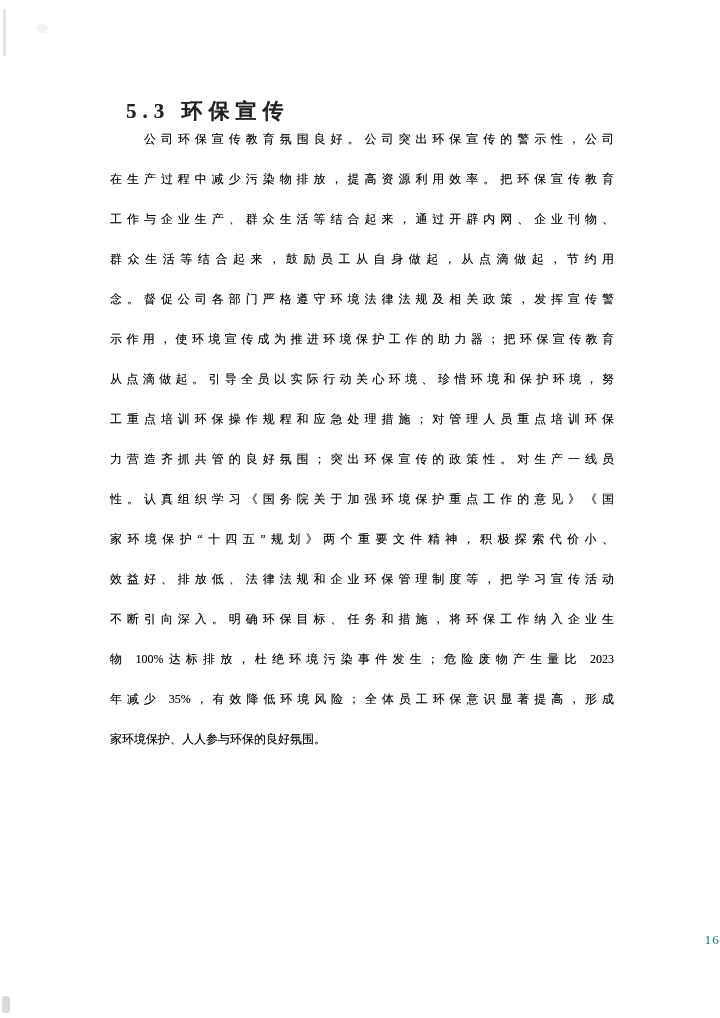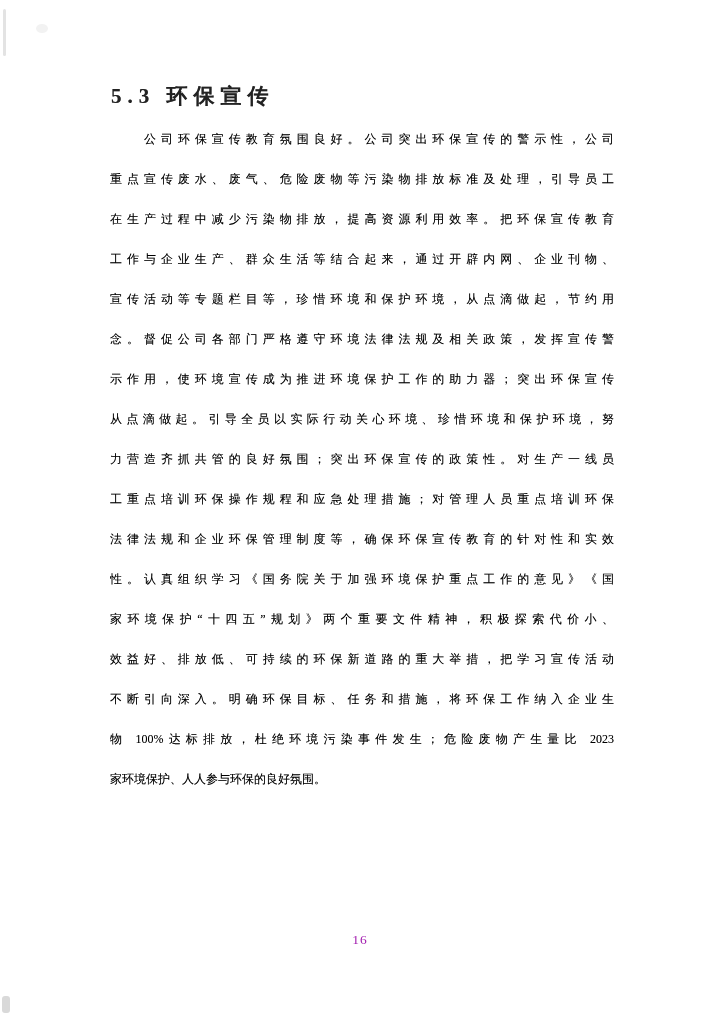--- a/index.html
+++ b/index.html
@@ -34,21 +34,21 @@
     position: absolute;
     left: 2px; top: 996px;
     width: 8px; height: 17px;
     background: #d9d9d9;
     border-radius: 3px;
   }
   .heading {
     position: absolute;
     left: 111px;
     top: 82px;
-    margin: 0;
+    margin: 15px;
     font-size: 21px;
     font-weight: bold;
     letter-spacing: 6px;
     color: #222222;
     white-space: nowrap;
     text-shadow: 0 0 0.5px rgba(40,40,40,0.55);
   }
   .body-text {
     position: absolute;
     left: 110px;
@@ -70,50 +70,49 @@
     text-indent: 34px;
   }
   .body-text .line:last-child {
     text-align-last: left;
   }
   .page-footer {
     position: absolute;
     left: 0;
     right: 0;
     top: 932px;
-    text-align: center;
+    text-align: right;
     font-size: 13.5px;
     letter-spacing: 1px;
-    color: #a21caf;
+    color: #0f766e;
   }
 </style>
 </head>
 <body>
 
 <div class="page">
   <div class="artifact-top-left"></div>
   <div class="artifact-smudge"></div>
   <div class="artifact-bottom-left"></div>
 
   <h2 class="heading">5.3 环保宣传</h2>
 
   <div class="body-text">
       <div class="line">公司环保宣传教育氛围良好。公司突出环保宣传的警示性，公司</div>
-      <div class="line">重点宣传废水、废气、危险废物等污染物排放标准及处理，引导员工</div>
       <div class="line">在生产过程中减少污染物排放，提高资源利用效率。把环保宣传教育</div>
       <div class="line">工作与企业生产、群众生活等结合起来，通过开辟内网、企业刊物、</div>
-      <div class="line">宣传活动等专题栏目等，珍惜环境和保护环境，从点滴做起，节约用</div>
+      <div class="line">群众生活等结合起来，鼓励员工从自身做起，从点滴做起，节约用</div>
       <div class="line">念。督促公司各部门严格遵守环境法律法规及相关政策，发挥宣传警</div>
-      <div class="line">示作用，使环境宣传成为推进环境保护工作的助力器；突出环保宣传</div>
+      <div class="line">示作用，使环境宣传成为推进环境保护工作的助力器；把环保宣传教育</div>
       <div class="line">从点滴做起。引导全员以实际行动关心环境、珍惜环境和保护环境，努</div>
+      <div class="line">工重点培训环保操作规程和应急处理措施；对管理人员重点培训环保</div>
       <div class="line">力营造齐抓共管的良好氛围；突出环保宣传的政策性。对生产一线员</div>
-      <div class="line">工重点培训环保操作规程和应急处理措施；对管理人员重点培训环保</div>
-      <div class="line">法律法规和企业环保管理制度等，确保环保宣传教育的针对性和实效</div>
       <div class="line">性。认真组织学习《国务院关于加强环境保护重点工作的意见》《国</div>
       <div class="line">家环境保护“十四五”规划》两个重要文件精神，积极探索代价小、</div>
-      <div class="line">效益好、排放低、可持续的环保新道路的重大举措，把学习宣传活动</div>
+      <div class="line">效益好、排放低、法律法规和企业环保管理制度等，把学习宣传活动</div>
       <div class="line">不断引向深入。明确环保目标、任务和措施，将环保工作纳入企业生</div>
       <div class="line">物 100%达标排放，杜绝环境污染事件发生；危险废物产生量比 2023</div>
+      <div class="line">年减少 35%，有效降低环境风险；全体员工环保意识显著提高，形成</div>
       <div class="line">家环境保护、人人参与环保的良好氛围。</div>
     </div>
 
   <div class="page-footer">16</div>
 </div>
 
 </body></html>

